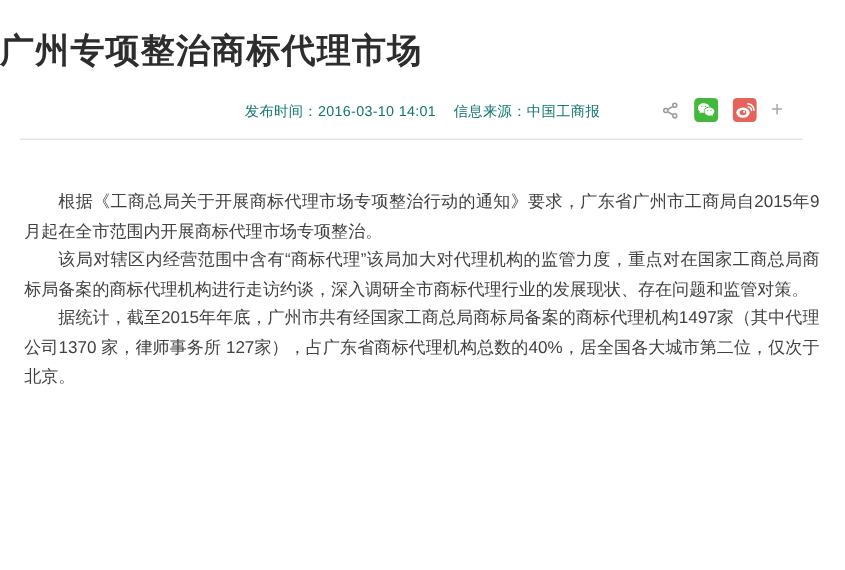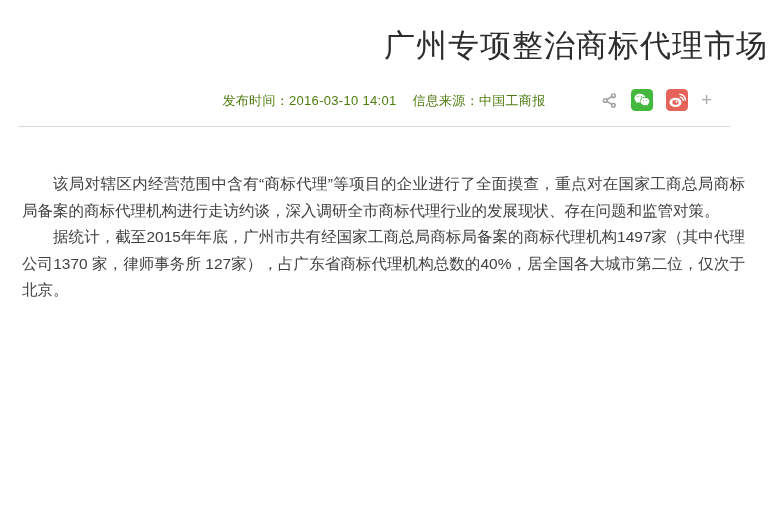--- a/index.html
+++ b/index.html
@@ -2,26 +2,26 @@
 <html><head>
 <meta charset="utf-8">
 <style>
   * { margin:0; padding:0; box-sizing:border-box; }
   html,body { background:#fff; }
   .page {
     width:768px; height:518px; background:#ffffff; position:relative;
     font-family:"Liberation Sans","DejaVu Sans",sans-serif; overflow:hidden;
   }
   .article-title {
-    margin-top:25px; text-align:right;
-    font-size:31px; font-weight:normal; color:#2d2d2d; letter-spacing:1px;
+    margin-top:25px; text-align:left;
+    font-size:31px; font-weight:bold; color:#2d2d2d; letter-spacing:1px;
   }
   .meta-row { position:relative; margin-top:22px; height:24px; }
   .meta {
-    text-align:center; font-size:13px; color:#4d7c0f; line-height:24px;
+    text-align:center; font-size:13px; color:#0f766e; line-height:24px;
     letter-spacing:0.3px;
   }
   .meta .src-group { margin-left:16px; }
   .share-bar {
     position:absolute; right:56px; top:-1px;
     display:flex; align-items:center; gap:13px; height:24px;
   }
   .share-btn { display:inline-flex; align-items:center; justify-content:center; cursor:pointer; text-decoration:none; }
   .share-btn svg { display:block; }
   .plus-btn {
@@ -86,17 +86,18 @@
         </svg>
       </a>
 
       <span class="plus-btn">+</span>
     </div>
   </div>
 
   <div class="divider"></div>
 
   <div class="article-body">
-    <p>该局对辖区内经营范围中含有“商标代理”等项目的企业进行了全面摸查，重点对在国家工商总局商标局备案的商标代理机构进行走访约谈，深入调研全市商标代理行业的发展现状、存在问题和监管对策。</p>
+    <p>根据《工商总局关于开展商标代理市场专项整治行动的通知》要求，广东省广州市工商局自2015年9月起在全市范围内开展商标代理市场专项整治。</p>
+    <p>该局对辖区内经营范围中含有“商标代理”该局加大对代理机构的监管力度，重点对在国家工商总局商标局备案的商标代理机构进行走访约谈，深入调研全市商标代理行业的发展现状、存在问题和监管对策。</p>
     <p>据统计，截至2015年年底，广州市共有经国家工商总局商标局备案的商标代理机构1497家（其中代理公司1370 家，律师事务所 127家），占广东省商标代理机构总数的40%，居全国各大城市第二位，仅次于北京。</p>
   </div>
 
 </div>
 
 </body></html>

